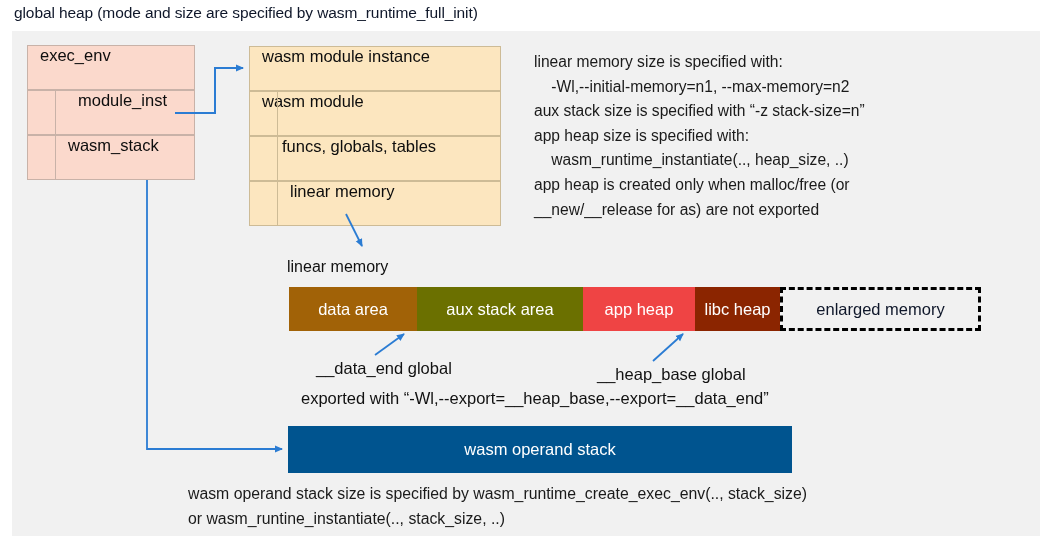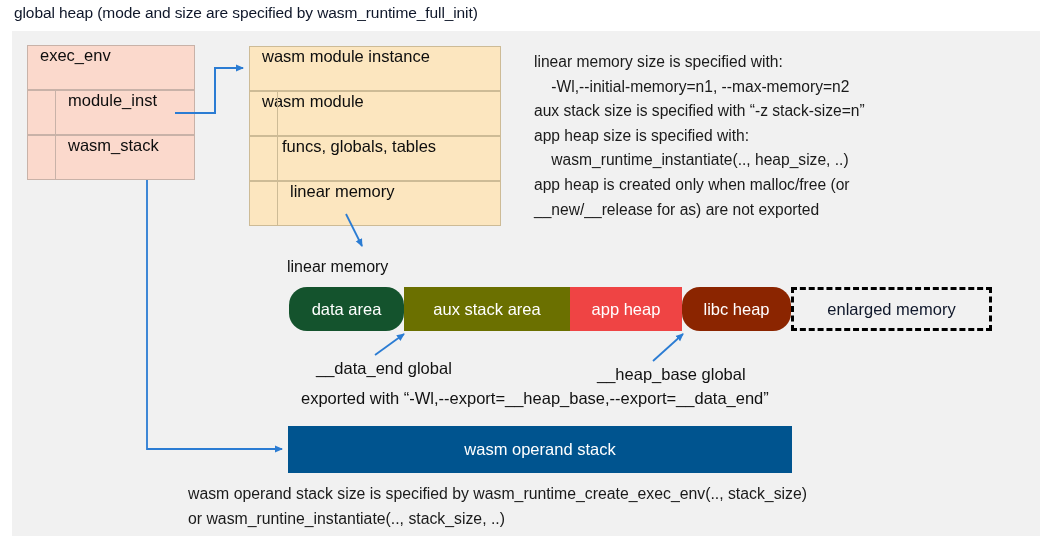--- a/index.html
+++ b/index.html
@@ -128,21 +128,21 @@
 
   <div id="panel"></div>
 
   <div id="title">global heap (mode and size are specified by wasm_runtime_full_init)</div>
 
   <div class="box pink" style="left:27px; top:45px; width:168px; height:45px;">
     <span class="lbl">exec_env</span>
   </div>
   <div class="box pink" style="left:27px; top:90px; width:168px; height:45px;">
     <span class="indent-rail"></span>
-    <span class="lbl" style="padding-left:40px;">module_inst</span>
+    <span class="lbl" style="padding-left:50px;">module_inst</span>
   </div>
   <div class="box pink" style="left:27px; top:135px; width:168px; height:45px;">
     <span class="indent-rail"></span>
     <span class="lbl" style="padding-left:40px;">wasm_stack</span>
   </div>
 
   <div class="box tan" style="left:249px; top:46px; width:252px; height:45px;">
     <span class="lbl">wasm module instance</span>
   </div>
   <div class="box tan" style="left:249px; top:91px; width:252px; height:45px;">
@@ -162,30 +162,30 @@
     -Wl,--initial-memory=n1, --max-memory=n2
 aux stack size is specified with “-z stack-size=n”
 app heap size is specified with:
     wasm_runtime_instantiate(.., heap_size, ..)
 app heap is created only when malloc/free (or
 __new/__release for as) are not exported</div>
 
   <div id="lm-caption">linear memory</div>
 
   <div id="membar">
-    <div class="seg" style="width:115px; background:#14532d;border-radius:18px;">
+    <div class="seg" style="width:128px; background:#a16207;">
       <span>data area</span>
     </div>
     <div class="seg" style="width:166px; background:#6b7000;">
       <span>aux stack area</span>
     </div>
     <div class="seg" style="width:112px; background:#ef4444;">
       <span>app heap</span>
     </div>
-    <div class="seg" style="width:109px; background:#8b2500;border-radius:18px;">
+    <div class="seg" style="width:85px; background:#8b2500;">
       <span>libc heap</span>
     </div>
     <div class="seg dashed" style="width:201px;">
       <span>enlarged memory</span>
     </div>
   </div>
 
   <div class="note-lbl" style="left:316px; top:359px;">__data_end global</div>
   <div class="note-lbl" style="left:597px; top:365px;">__heap_base global</div>
   <div class="note-lbl" style="left:301px; top:389px;">exported with “-Wl,--export=__heap_base,--export=__data_end”</div>

